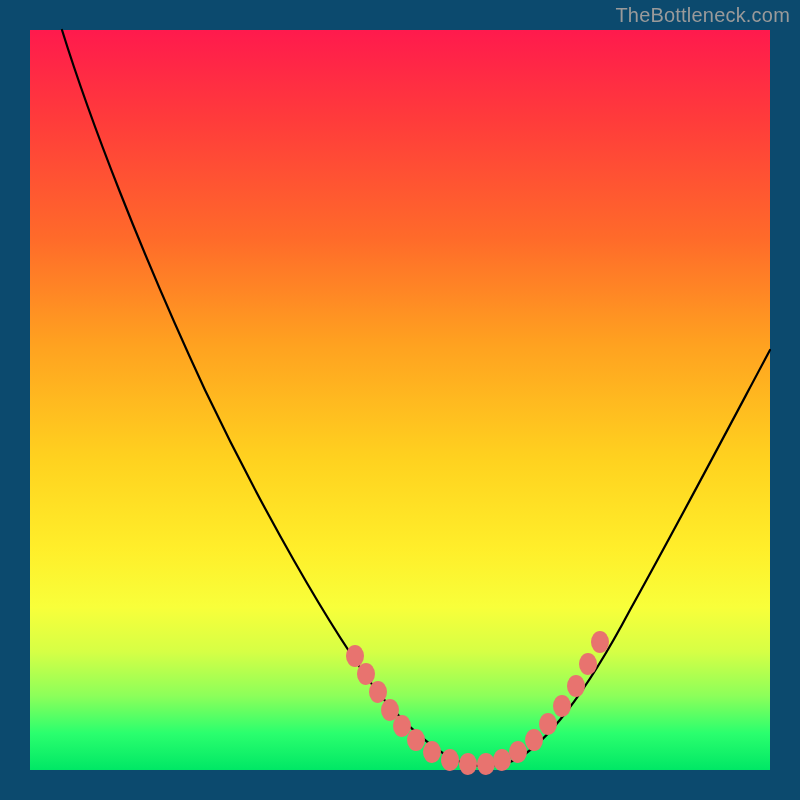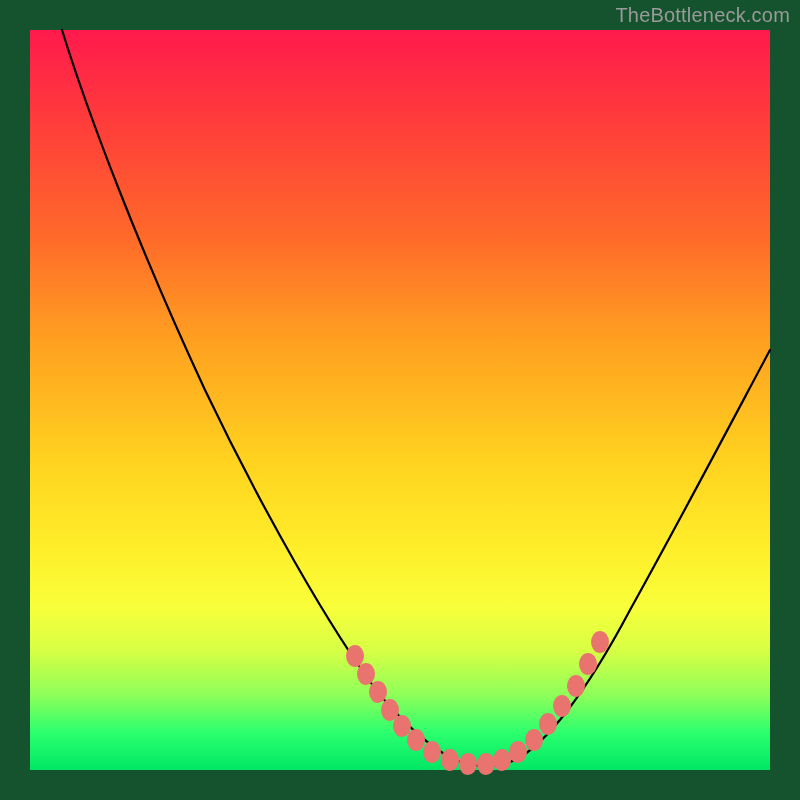--- a/index.html
+++ b/index.html
@@ -10,21 +10,21 @@
     background: #000;
     overflow: hidden;
     font-family: Arial, Helvetica, sans-serif;
   }
   .frame {
     position: absolute;
     left: 0;
     top: 0;
     width: 800px;
     height: 800px;
-    background: #14532d;
+    background: #0c4a6e;
   }
   .plot-area {
     position: absolute;
     left: 30px;
     top: 30px;
     width: 740px;
     height: 740px;
     
     background: linear-gradient(to bottom,
       #ff1a4d 0%,

